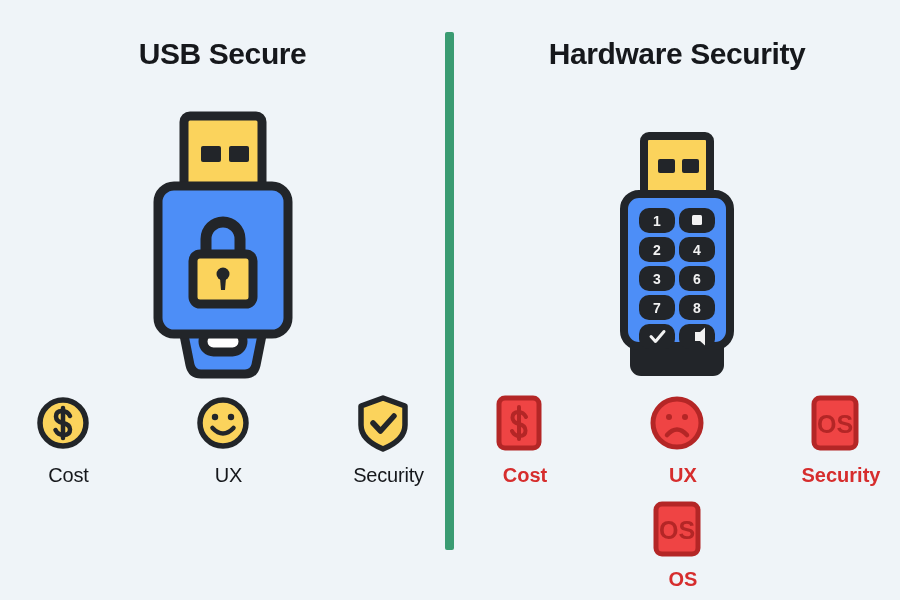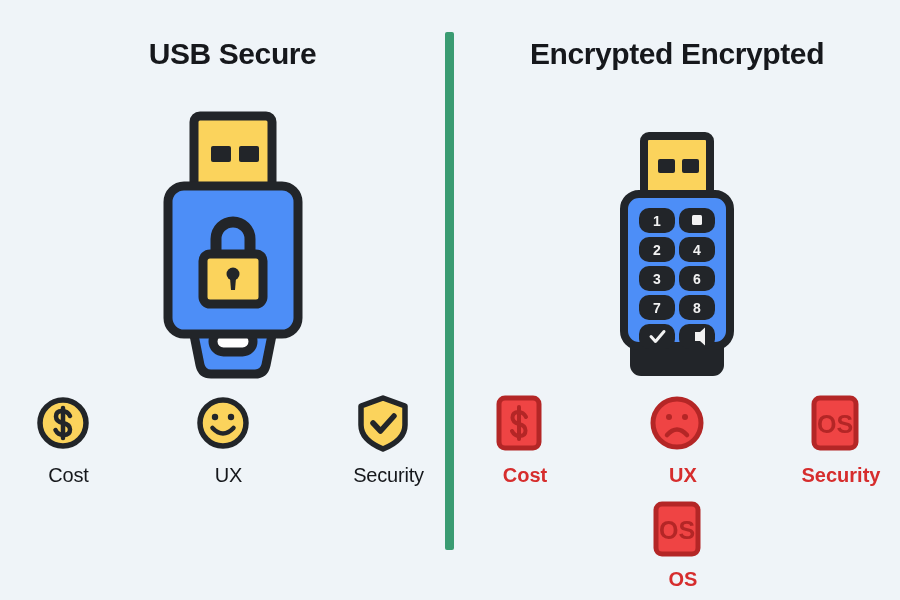--- a/index.html
+++ b/index.html
@@ -31,21 +31,21 @@
     background: #3a9b72;
     border-radius: 2px;
   }
 
   
   .panel {
     position: absolute;
     top: 0;
     height: 600px;
   }
-  .panel-left  { left: 0px;   width: 445px; padding-left: 20px; }
+  .panel-left  { left: 0px;   width: 445px; }
   .panel-right { left: 454px; width: 446px; }
 
   .panel-title {
     position: absolute;
     top: 36px;
     left: 0;
     width: 100%;
     text-align: center;
     font-size: 30px;
     font-weight: 700;
@@ -195,21 +195,21 @@
       </div>
 
     </div>
   </div>
 
   <div class="divider"></div>
 
   <div class="panel panel-right">
 
     <div class="panel-title">
-      <span class="tline">Encrypted Encrypted</span>
+      <span class="tline">Hardware Security</span>
     </div>
 
     <div class="device-stage stage-right">
       <div class="device">
         <svg width="122" height="252" viewBox="0 0 122 252">
 
           <rect x="28" y="4" width="66" height="64" rx="5" ry="5" fill="#fbd35c" stroke="#222529" stroke-width="8"></rect>
           <rect x="42" y="27" width="17" height="14" rx="2" fill="#222529"></rect>
           <rect x="66" y="27" width="17" height="14" rx="2" fill="#222529"></rect>
 

